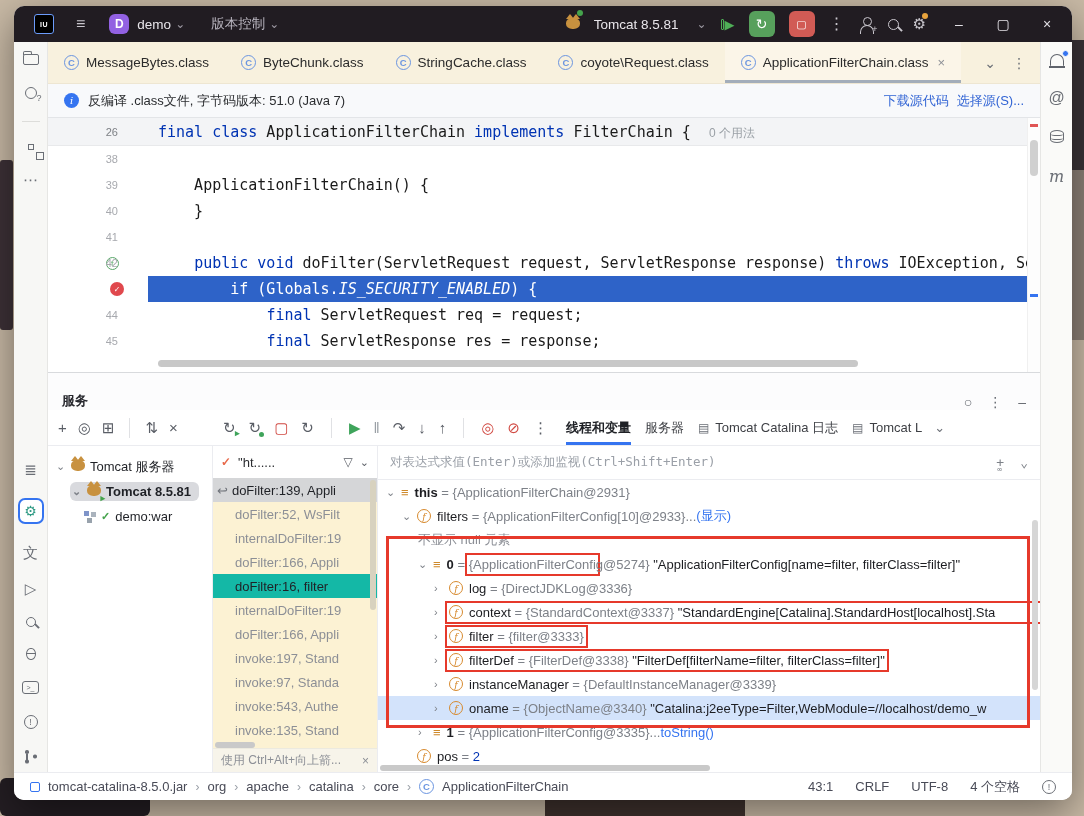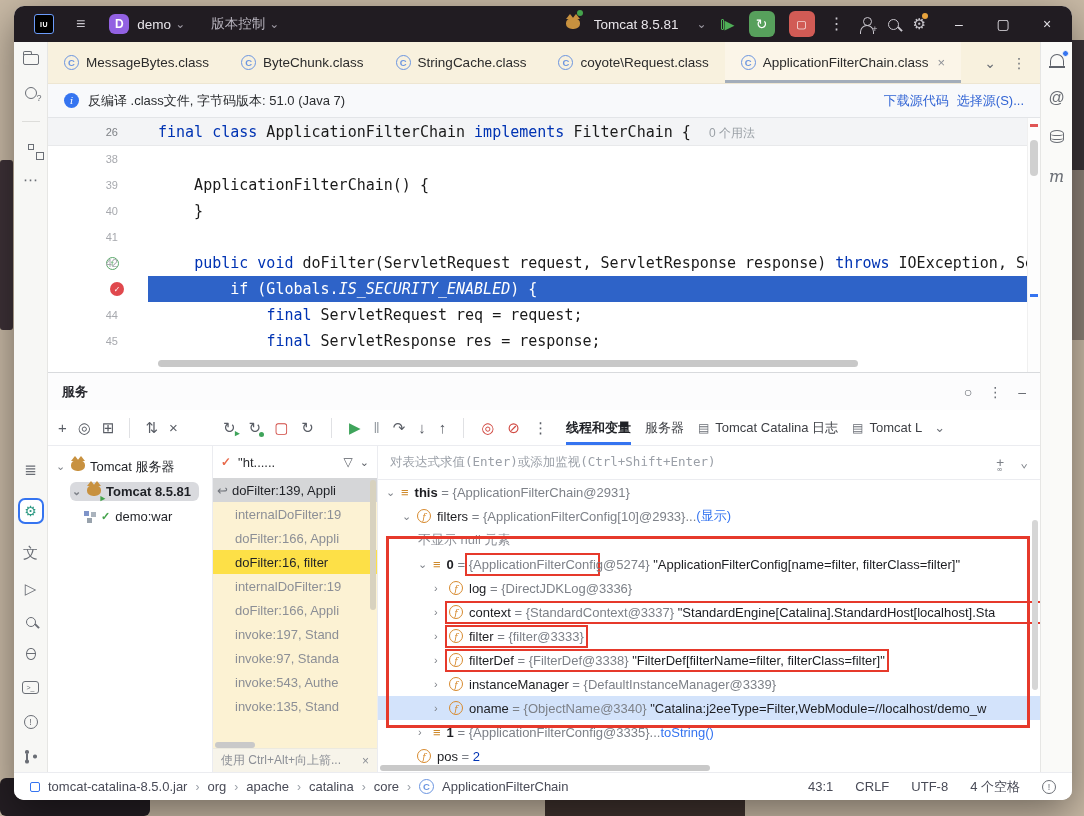--- a/index.html
+++ b/index.html
@@ -99,21 +99,21 @@
 .cline.exec .codebody{background:#2e63c8;color:#fff}
 .tok-kw{color:#0033b3}.tok-p{color:#1a1a1a}
 .tok-w{color:#fff}.tok-wi{color:#fff;font-style:italic}
 .tok-inlay{color:#9aa0a6;font-size:12px;font-family:"Liberation Sans",sans-serif}
 .hscroll{position:absolute;left:110px;bottom:5px;width:700px;height:7px;background:#c8c8c8;border-radius:4px}
 .estripe{position:absolute;right:0;top:0;width:13px;height:100%;background:#fdfdfd;border-left:1px solid #f0f0f0}
 .estripe .mk-red{position:absolute;right:2px;top:6px;width:8px;height:3px;background:#e05555}
 .estripe .mk-thumb{position:absolute;right:2px;top:22px;width:8px;height:36px;background:#d0d0d0;border-radius:4px}
 .estripe .mk-blue{position:absolute;right:2px;top:176px;width:8px;height:3px;background:#3574f0}
 
-.svc-header{height:38px;border-top:1px solid #d8dadd;display:flex;align-items:center;padding:12px 14px;flex:0 0 auto;background:#fcfcfd}
+.svc-header{height:38px;border-top:1px solid #d8dadd;display:flex;align-items:flex-end;padding:0 14px;flex:0 0 auto;background:#fcfcfd}
 .svc-title{font-size:13px;font-weight:bold;color:#27282e}
 .svc-hicons{margin-left:auto;display:flex;gap:16px;color:#6a6e75;font-size:14px}
 .svc-toolbar{height:36px;border-bottom:1px solid #ebecf0;display:flex;align-items:center;flex:0 0 auto;font-size:15px}
 .tbg{display:flex;align-items:center;gap:13px;padding:0 10px}
 .tbg.first{width:165px;flex:0 0 auto;gap:11px}
 .gi{color:#5a5e66;line-height:1;font-size:15px;position:relative;display:inline-flex;align-items:center}
 .gi.red{color:#d14b44}.gi.green{color:#3fa45b}.gi.gray{color:#9aa0a6}
 .gi .badge-play{position:absolute;right:-4px;bottom:-3px;color:#3fa45b;font-size:9px;font-style:normal}
 .gi .badge-dot{position:absolute;right:-3px;bottom:-2px;width:5px;height:5px;border-radius:50%;background:#3fa45b}
 .vsep{width:1px;height:20px;background:#e0e1e4;margin:0 4px}
@@ -132,21 +132,21 @@
 .deploy{width:12px;height:12px;position:relative;flex:0 0 auto}
 .deploy:before{content:"";position:absolute;left:0;top:0;width:5px;height:5px;background:#7f94c9;box-shadow:7px 1px 0 #aab3bd,3px 7px 0 #98a2ac}
 .gcheck{color:#45a34c;font-size:11px;font-weight:bold}
 .framecol{width:165px;flex:0 0 auto;border-right:1px solid #ebecf0;display:flex;flex-direction:column;min-height:0;position:relative}
 .framehdr{height:32px;display:flex;align-items:center;gap:7px;padding:0 8px;font-size:13px;color:#2b2d30;flex:0 0 auto}
 .ocheck{color:#e8694a;font-size:12px;font-weight:bold}
 .framehdr .sp{margin-left:auto}
 .framelist{flex:1;background:#fcf2d3;overflow:hidden;font-size:13px;position:relative}
 .frow{height:24px;display:flex;align-items:center;padding-left:22px;color:#8c8f96;white-space:nowrap;overflow:hidden}
 .frow.sel{background:#d5d6d8;color:#1f2126;padding-left:4px;gap:4px}
-.frow.cur{background:#fde047;color:#1f2126}
+.frow.cur{background:#14b8a6;color:#1f2126}
 .backarrow{color:#6f737a;font-size:13px}
 .fvscroll{position:absolute;right:1px;top:2px;width:6px;height:130px;background:#d8d2bf;border-radius:3px}
 .fhscroll{position:absolute;left:2px;bottom:0;width:40px;height:6px;background:#c9c9c9;border-radius:3px}
 .framehint{height:24px;background:#f7f4ea;border-top:1px solid #eceadf;display:flex;align-items:center;padding:0 8px;font-size:12px;color:#8c8f96;flex:0 0 auto;gap:6px;white-space:nowrap;overflow:hidden}
 .framehint .x{margin-left:auto;color:#8c8f96}
 
 .varcol{flex:1;display:flex;flex-direction:column;min-width:0;position:relative}
 .evalbar{height:34px;border-bottom:1px solid #ebecf0;display:flex;align-items:center;padding:0 12px;font-family:"DejaVu Sans Mono",monospace;font-size:12.5px;color:#9ba0a8;flex:0 0 auto;white-space:nowrap;overflow:hidden}
 .evalicons{margin-left:auto;display:flex;gap:16px;color:#7d8188;font-size:13px;align-items:center}
 .addwatch{position:relative;font-size:13px}
@@ -440,20 +440,23 @@
             <span class="gi" style="font-size:11px">⌄</span>
           </div>
           <div class="framelist" id="frames">
             <div class="fvscroll"></div>
             <div class="fhscroll"></div>
           <div class="frow sel">
                 <span class="backarrow">↩</span>
                 <span>doFilter:139, Appli</span>
               </div>
               <div class="frow">
+                <span>doFilter:52, WsFilt</span>
+              </div>
+              <div class="frow">
                 <span>internalDoFilter:19</span>
               </div>
               <div class="frow">
                 <span>doFilter:166, Appli</span>
               </div>
               <div class="frow cur">
                 <span>doFilter:16, filter</span>
               </div>
               <div class="frow">
                 <span>internalDoFilter:19</span>

